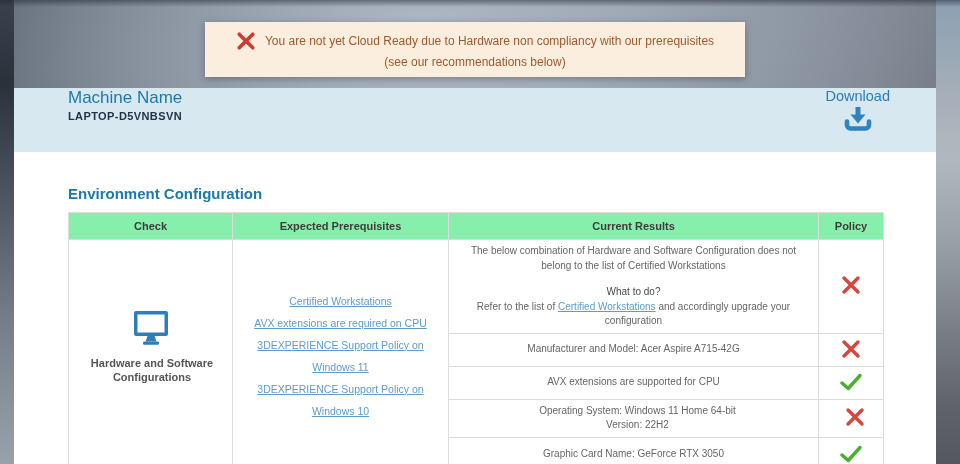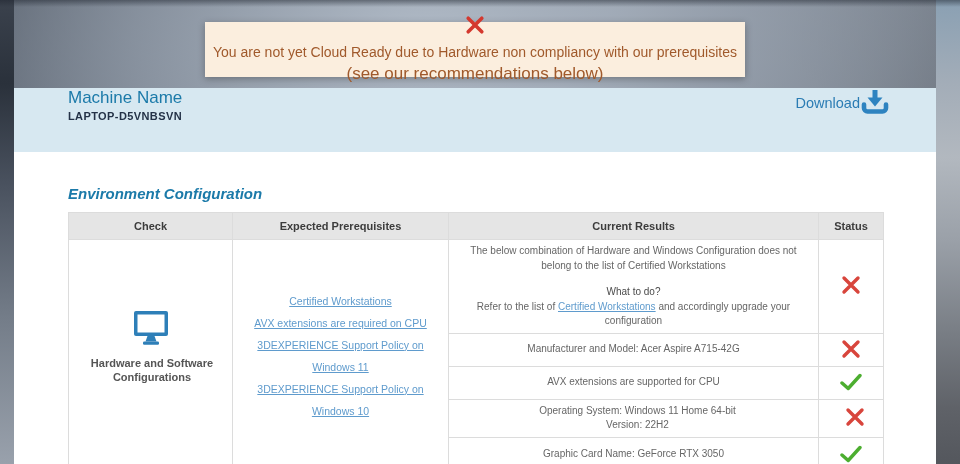--- a/index.html
+++ b/index.html
@@ -16,42 +16,42 @@
   .bg-right{position:absolute;right:0;top:0;width:24px;height:464px;
     background:linear-gradient(180deg,#8aa0b3 0%,#a3adb8 18%,#b2b8bf 34%,#9aa0a8 52%,#787d84 72%,#5f6268 88%,#54575d 100%);}
 
   
   .banner{
     position:absolute;left:205px;top:22px;width:540px;height:55px;
     background:#fbeede;box-shadow:0 2px 7px rgba(30,30,30,.35);
     display:flex;flex-direction:column;justify-content:center;align-items:center;
     box-sizing:border-box;
   }
-  .banner-line1{display:flex;align-items:center;gap:9px;color:#a0592b;font-size:14px;flex-direction:column;}
-  .banner-line2{color:#a0592b;font-size:17px;margin-top:4px;}
+  .banner-line1{display:flex;align-items:center;gap:9px;color:#a0592b;font-size:12px;}
+  .banner-line2{color:#a0592b;font-size:12px;margin-top:4px;}
   .banner-x{display:inline-flex;}
 
   
   .page{position:absolute;left:14px;top:88px;width:922px;height:376px;background:#ffffff;}
 
   .page-header{
     height:64px;background:#d7e8f1;
     display:flex;justify-content:space-between;align-items:flex-start;box-sizing:border-box;
     padding-left:54px;padding-right:46px;
   }
   .machine-label{color:#1b7aa9;font-size:17px;}
   .machine-value{color:#243247;font-size:11px;font-weight:bold;letter-spacing:.4px;margin-top:2px;}
-  .download{display:flex;flex-direction:row;align-items:center;cursor:pointer;text-decoration:none;}
+  .download{display:flex;flex-direction:column;align-items:center;cursor:pointer;text-decoration:none;}
   .download-label{color:#2b7cb4;font-size:14.5px;margin-bottom:1px;}
 
   
-  .section-title{margin:33px 0 0 54px;color:#1b7aa9;font-size:15px;font-weight:700;font-style:italic;}
+  .section-title{margin:33px 0 0 54px;color:#1b7aa9;font-size:15px;font-weight:700;}
   table.env{margin:10px 0 0 54px;border-collapse:collapse;width:815px;table-layout:fixed;}
   .env th,.env td{border:1px solid #dcdcdc;}
-  .env th{height:24px;font-size:11px;color:#3c3c3c;font-weight:bold;text-align:center;background:#e5e5e5;}
+  .env th{height:24px;font-size:11px;color:#3c3c3c;font-weight:bold;text-align:center;background:#86efac;}
   .env td{font-size:10px;color:#666;text-align:center;vertical-align:middle;padding:4px 8px;box-sizing:border-box;}
   .r1 td{height:72px;}
   .r2 td{height:33px;}
   .r3 td{height:33px;}
   .r4 td{height:34px;padding-left:16px;}
   .r5 td{height:35px;}
 
   .check-label{font-weight:bold;color:#555;font-size:11px;width:150px;margin:9px auto 17px;line-height:1.3;}
   .prereq-link{display:block;color:#5f9bcd;text-decoration:underline;font-size:10.5px;line-height:22px;}
   .result-line{line-height:1.45;}
@@ -107,21 +107,21 @@
       <col style="width:164px">
         <col style="width:216px">
         <col style="width:370px">
         <col style="width:65px">
     </colgroup>
     <thead>
       <tr>
         <th>Check</th>
         <th>Expected Prerequisites</th>
         <th>Current Results</th>
-        <th>Status</th>
+        <th>Policy</th>
       </tr>
     </thead>
     <tbody>
       <tr class="r1">
         <td rowspan="5">
           <span>
             <svg width="40" height="35" viewBox="0 0 40 35">
               <rect x="3" y="1" width="34" height="25" rx="2" fill="#2e7fb8"></rect>
               <rect x="6.5" y="4.5" width="27" height="18" fill="#ffffff"></rect>
               <polygon points="16.5,26 23.5,26 25.5,31.5 14.5,31.5" fill="#2e7fb8"></polygon>
@@ -130,21 +130,21 @@
           </span>
           <div class="check-label">Hardware and Software Configurations</div>
         </td>
         <td rowspan="5">
           <a class="prereq-link">Certified Workstations</a>
           <a class="prereq-link">AVX extensions are required on CPU</a>
           <a class="prereq-link">3DEXPERIENCE Support Policy on Windows 11</a>
           <a class="prereq-link">3DEXPERIENCE Support Policy on Windows 10</a>
         </td>
         <td>
-          <div class="result-line">The below combination of Hardware and Windows Configuration does not belong to the list of Certified Workstations</div>
+          <div class="result-line">The below combination of Hardware and Software Configuration does not belong to the list of Certified Workstations</div>
           <div class="what-to-do">What to do?</div>
           <div class="result-line"><span>Refer to the list of </span><a class="inline-link">Certified Workstations</a><span> and accordingly upgrade your configuration</span></div>
         </td>
         <td class="status-cell fail">
           <span class="status-icon-fail"><svg width="20" height="20" viewBox="0 0 20 20">
                 <path d="M3 3 L17 17 M17 3 L3 17" stroke="#d8453c" stroke-width="3.4" stroke-linecap="round"></path>
               </svg></span>
           
         </td>
       </tr>

